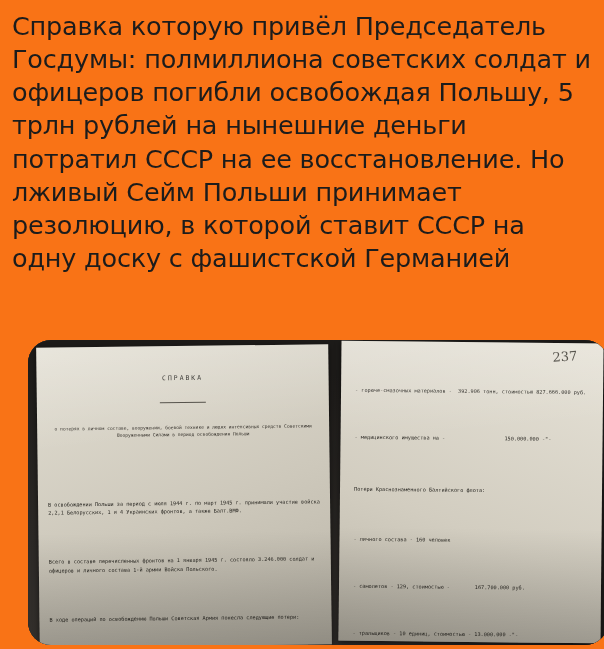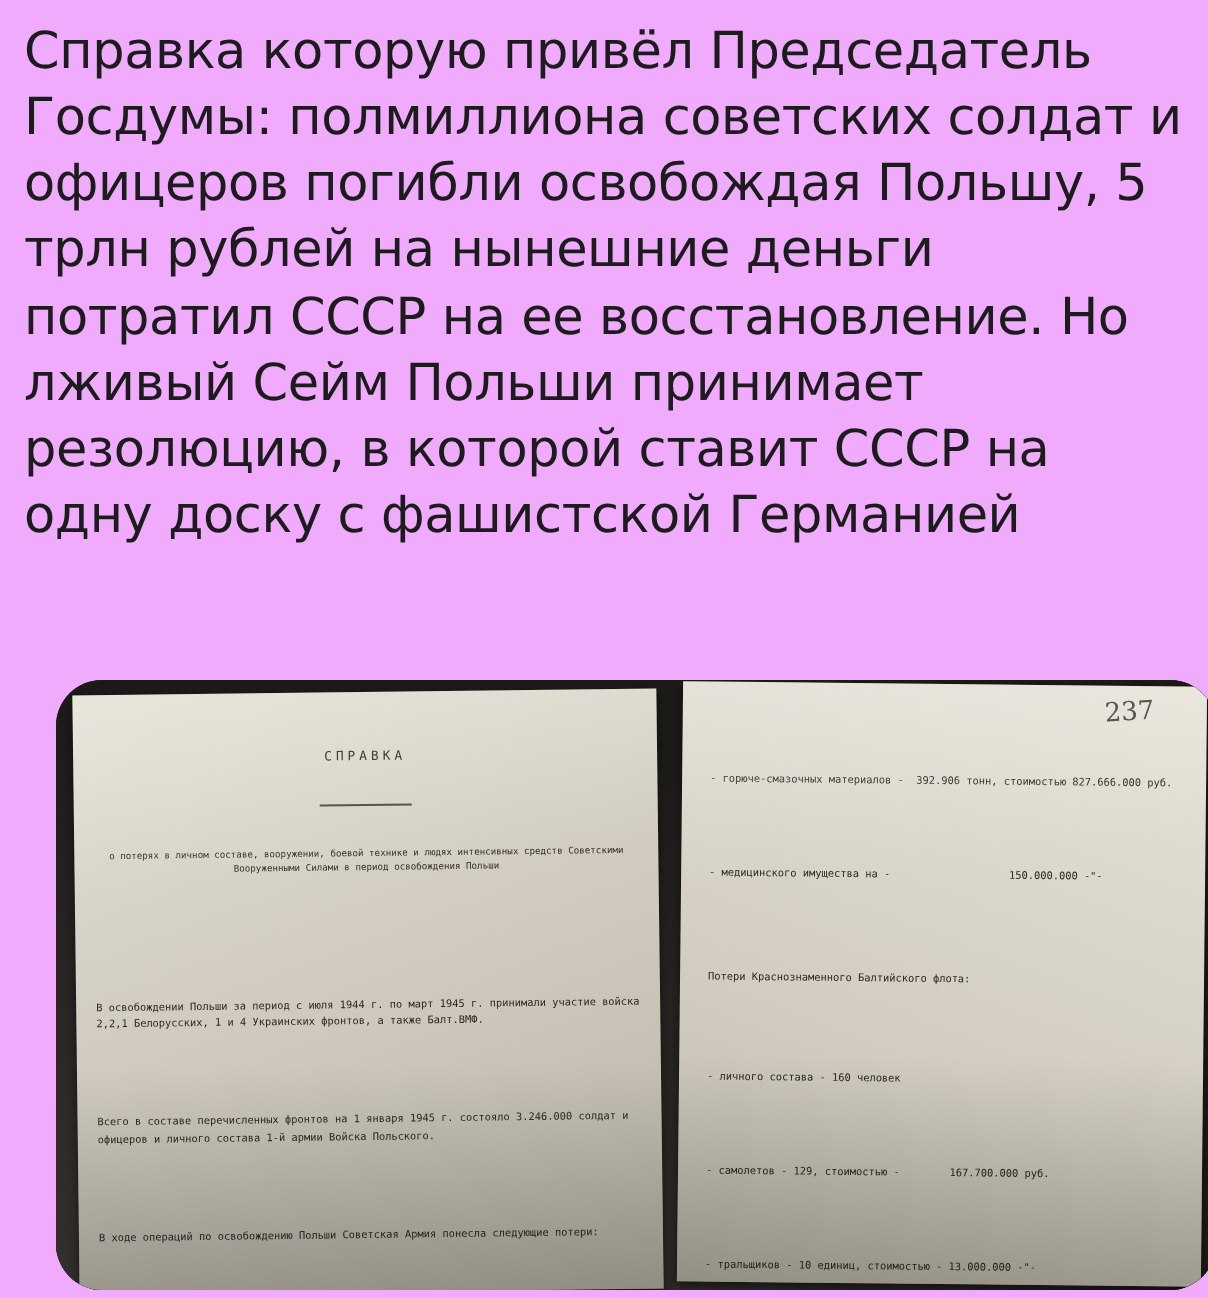--- a/index.html
+++ b/index.html
@@ -10,21 +10,21 @@
   body {
     width: 604px;
     height: 649px;
     overflow: hidden;
     font-family: "DejaVu Sans", sans-serif;
   }
   .page {
     position: relative;
     width: 604px;
     height: 649px;
-    background: #f0abfc;
+    background: #f97316;
   }
   .caption {
     padding: 10px 12px 0 12px;
     font-family: "DejaVu Sans", sans-serif;
     font-size: 25.5px;
     line-height: 1.30;
     color: #1c1c1c;
     letter-spacing: -0.2px;
   }
   .photo-wrap {

